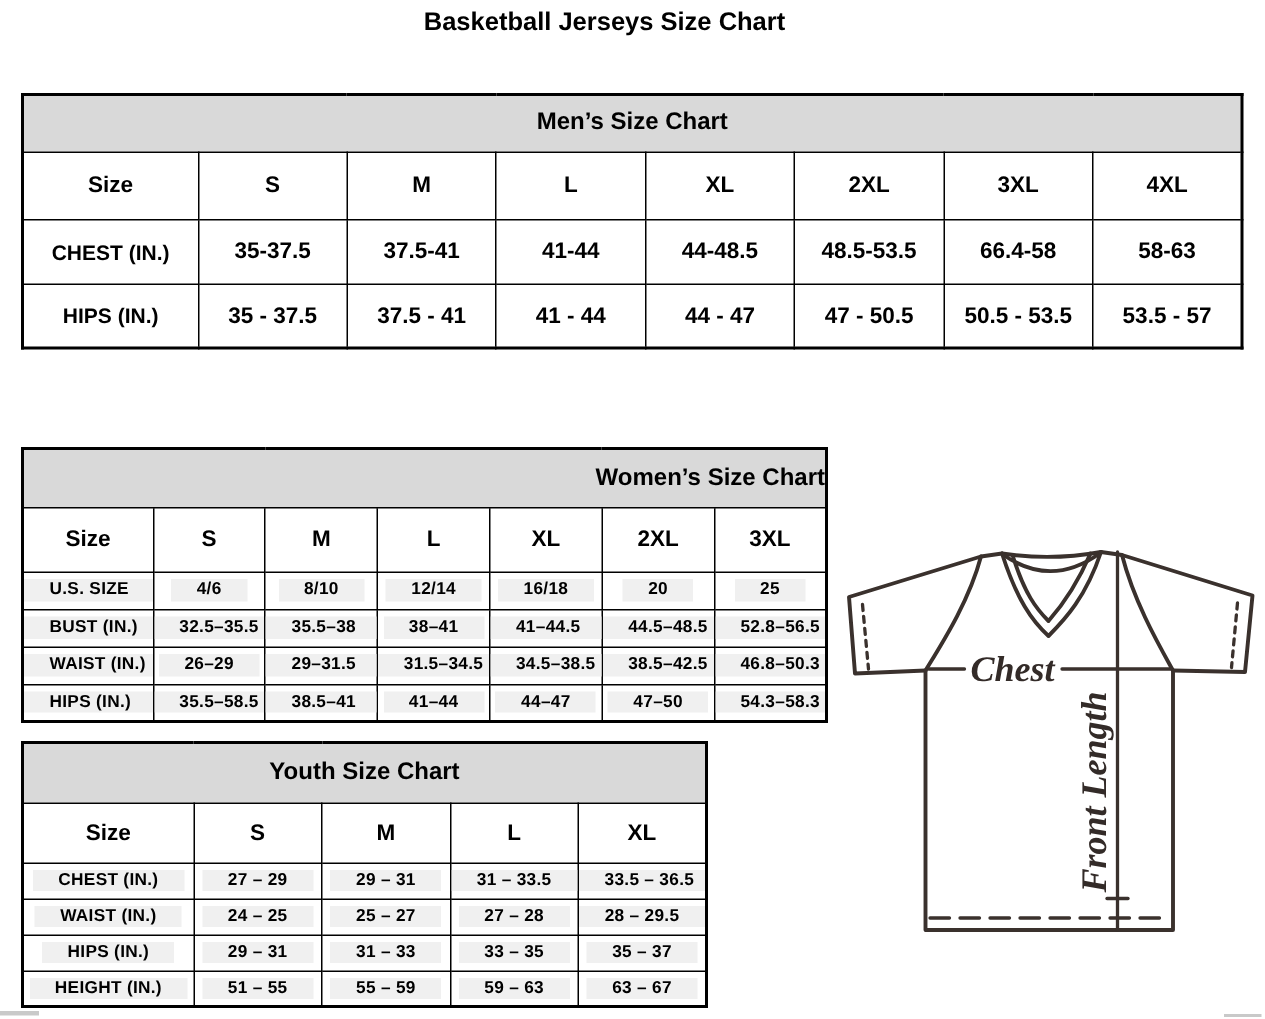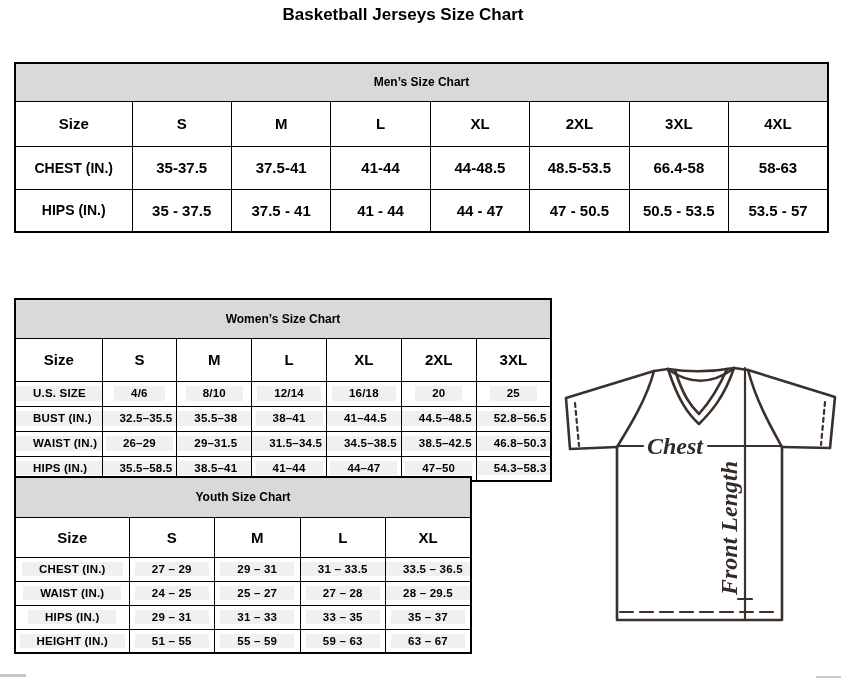--- a/index.html
+++ b/index.html
@@ -13,38 +13,38 @@
     font-size:17px; font-weight:bold; color:#000;
   }
   table {
     position:absolute; border-collapse:collapse; table-layout:fixed;
     background:#fff; border:2px solid #000;
   }
   th, td {
     border:1px solid #000; text-align:center; vertical-align:middle;
     padding:0; color:#000; font-weight:bold; overflow:hidden; white-space:nowrap;
   }
-  .band { background:#d9d9d9; font-size:12px;margin-left:41px; }
+  .band { background:#d9d9d9; font-size:16px;margin-left:41px; }
   
   .t-mens { left:14px; top:62px; width:815px; }
   .t-mens .band { height:38px; }
   .t-mens .head-row th { height:45px; font-size:15px; }
   .t-mens tbody tr { height:43px; }
   .t-mens tbody th { font-size:14px; }
   .t-mens td { font-size:15px; }
   .t-mens .c0 { width:117px; }
   
   .t-womens { left:14px; top:298px; width:538px; }
-  .t-womens .band { height:39px; }
+  .t-womens .band { height:39px;text-align:right; }
   .t-womens .head-row th { height:43px; font-size:15px; }
   .t-womens tbody tr { height:25px; }
   .t-womens tbody th, .t-womens td { font-size:11.5px; letter-spacing:.2px; }
   .t-womens .c0 { width:87px; }
   
-  .t-youth { left:14px; top:476px; width:458px;border-radius:28px; }
+  .t-youth { left:14px; top:494px; width:458px;border-radius:28px; }
   .t-youth .band { height:40px; }
   .t-youth .head-row th { height:40px; font-size:15px; }
   .t-youth tbody tr { height:24px; }
   .t-youth tbody th, .t-youth td { font-size:11.5px; letter-spacing:.2px; }
   .t-youth .c0 { width:114px; }
   .hl { background:#f0f0f0; padding:0 17px; display:inline-block; line-height:1.25;text-align:right; }
   
   .jersey { position:absolute; left:558px; top:356px; width:285px; height:290px; }
   .jersey path, .jersey line { fill:none; stroke:#3a312d; stroke-width:2.6; stroke-linejoin:round; stroke-linecap:round; }
   .jersey .thin { stroke-width:2.2; }

